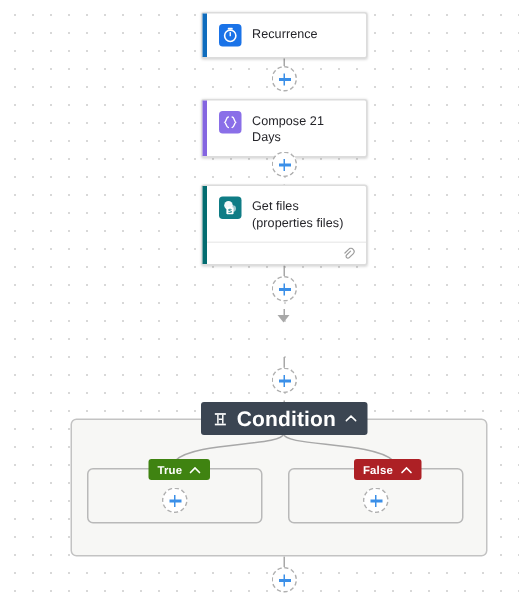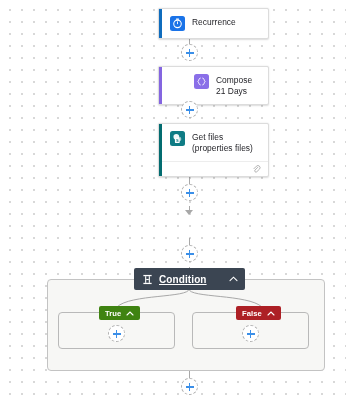--- a/index.html
+++ b/index.html
@@ -72,21 +72,20 @@
     left: 134px;
     width: 111px;
     background: #ffffff;
     border: 1px solid #dcdcdc;
     border-radius: 2px;
     box-sizing: border-box;
     box-shadow: 0 0.6px 1.6px rgba(0,0,0,0.14);
     display: flex;
     flex-direction: column;
     cursor: pointer;
-    margin-left: 24px;
   }
   .node-accent {
     position: absolute;
     left: 0; top: 0; bottom: 0;
     width: 3px;
   }
   .node-main {
     display: flex;
     align-items: flex-start;
     padding: 7px 8px 7px 11px;
@@ -130,26 +129,25 @@
     border-radius: 2px;
     box-sizing: border-box;
     display: flex;
     align-items: center;
     padding: 0 7px 0 8px;
     gap: 6px;
     z-index: 6;
     cursor: pointer;
   }
   #condition-header .cond-label {
-    font-size: 10px;
+    font-size: 14px;
     font-weight: bold;
     color: #ffffff;
     flex: 1;
     letter-spacing: 0.1px;
-    text-decoration: underline;
   }
 
   
   #scope {
     position: absolute;
     left: 47px;
     top: 279px;
     width: 278px;
     height: 92px;
     background: #f7f7f5;
@@ -266,21 +264,21 @@
         <svg width="11" height="11" viewBox="0 0 12 12">
           <circle cx="6" cy="6.4" r="4.1" fill="none" stroke="#ffffff" stroke-width="1.15"></circle>
           <rect x="4.2" y="0.6" width="3.6" height="1.3" rx="0.5" fill="#ffffff"></rect>
           <rect x="5.5" y="3.7" width="1" height="3" fill="#ffffff"></rect>
         </svg>
       </span>
       <span class="node-title">Recurrence</span>
     </div>
   </div>
 
-  <div class="node" style="top:66px;padding-left:24px;">
+  <div class="node" style="top:66px;">
     <div class="node-accent" style="background:#8465e0;"></div>
     <div class="node-main">
       <span class="node-icon" style="background:#8a6fe8;">
         <svg width="11" height="11" viewBox="0 0 12 12">
           <path d="M4.6,2.2 C3.1,2.2 3.1,5.3 2.1,6 C3.1,6.7 3.1,9.8 4.6,9.8" fill="none" stroke="#ffffff" stroke-width="1.05" stroke-linecap="round"></path>
           <path d="M7.4,2.2 C8.9,2.2 8.9,5.3 9.9,6 C8.9,6.7 8.9,9.8 7.4,9.8" fill="none" stroke="#ffffff" stroke-width="1.05" stroke-linecap="round"></path>
         </svg>
       </span>
       <span class="node-title">Compose 21 Days</span>
     </div>

